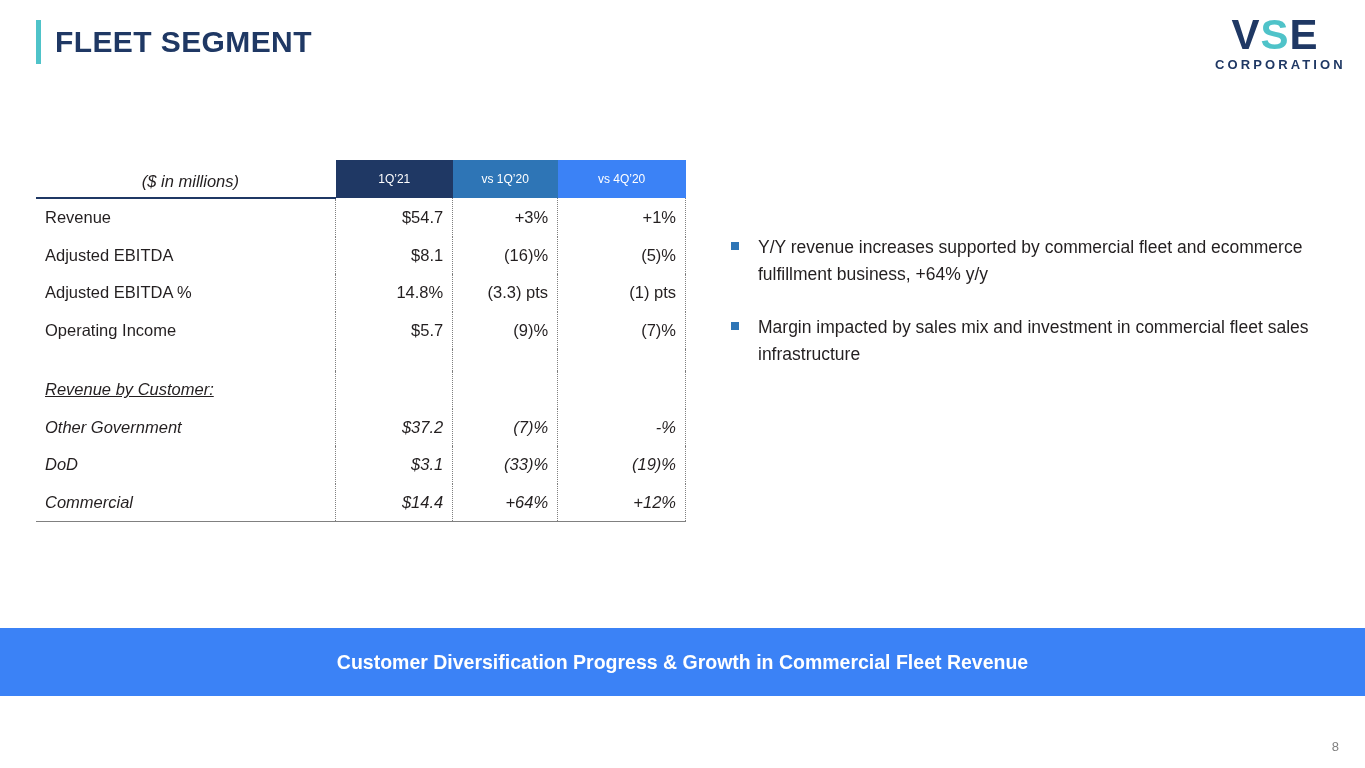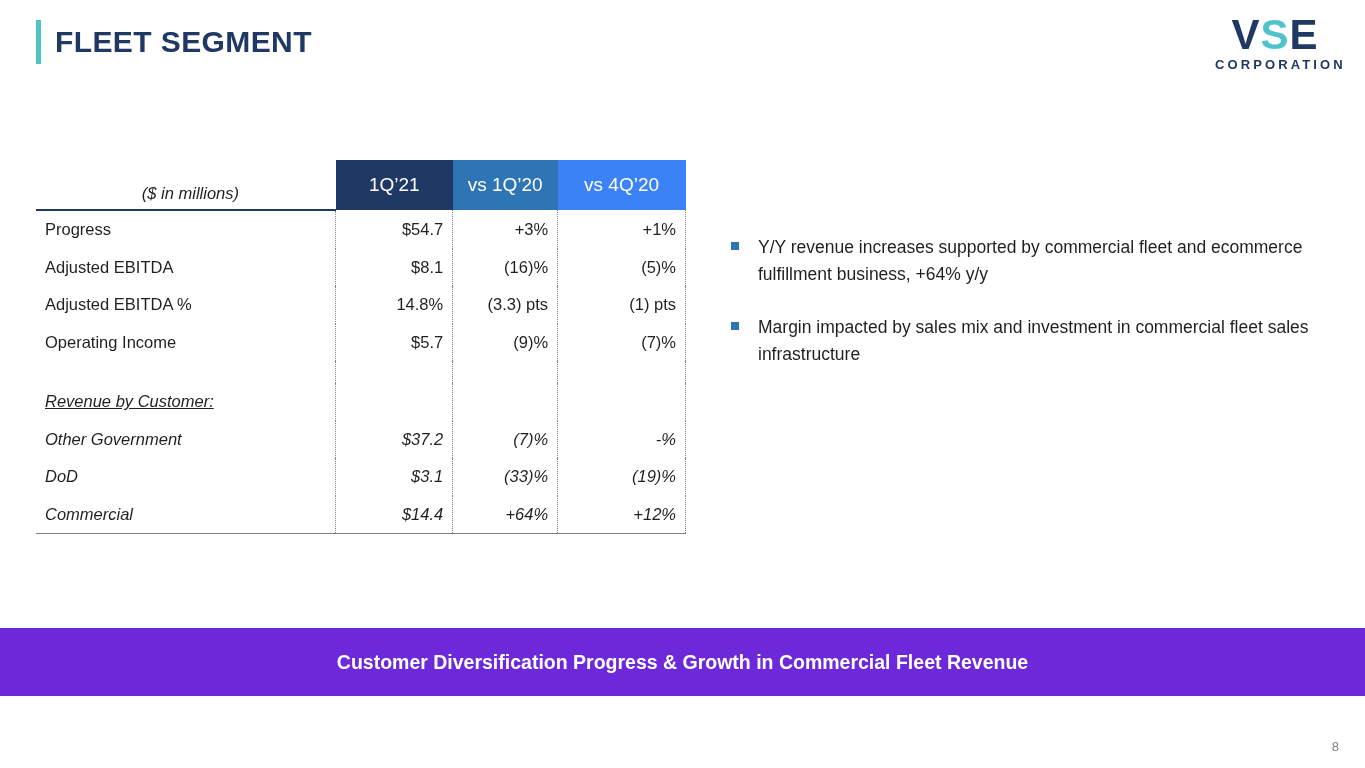--- a/index.html
+++ b/index.html
@@ -86,23 +86,23 @@
     font-style: italic;
     font-size: 16.5px;
     padding-left: 9px !important;
     vertical-align: bottom;
     padding-bottom: 6px !important;
     border-bottom: 2px solid #1f3864;
   }
   .hdr-c1, .hdr-c2, .hdr-c3 {
     color: #ffffff;
     text-align: center;
-    height: 50px;
+    height: 38px;
     vertical-align: middle;
-    font-size: 19px;
+    font-size: 12px;
   }
   .hdr-c1 { background: #1f3864; }
   .hdr-c2 { background: #2e75b6; margin-top: 12px; }
   .hdr-c3 { background: #3b82f6; }
 
   td.lbl {
     padding-left: 9px !important;
     height: 37.5px;
     vertical-align: middle;
     white-space: nowrap;
@@ -157,21 +157,21 @@
     color: #231f20;
   }
 
   
   .banner {
     position: absolute;
     left: 0;
     top: 628px;
     width: 1365px;
     height: 68px;
-    background: #6d28d9;
+    background: #3b82f6;
     display: flex;
     align-items: center;
     justify-content: center;
   }
   .banner-text {
     color: #ffffff;
     font-size: 19.5px;
     font-weight: bold;
   }
 
@@ -211,21 +211,21 @@
     <thead>
       <tr>
         <th class="hdr-label">($ in millions)</th>
         <th class="hdr-c1">1Q’21</th>
         <th class="hdr-c2">vs 1Q’20</th>
         <th class="hdr-c3">vs 4Q’20</th>
       </tr>
     </thead>
     <tbody>
       <tr>
-        <td class="lbl">Progress</td>
+        <td class="lbl">Revenue</td>
         <td class="num cold1">$54.7</td>
         <td class="num cold2">+3%</td>
         <td class="num cold3">+1%</td>
       </tr>
       <tr>
         <td class="lbl">Adjusted EBITDA</td>
         <td class="num cold1">$8.1</td>
         <td class="num cold2">(16)%</td>
         <td class="num cold3">(5)%</td>
       </tr>

